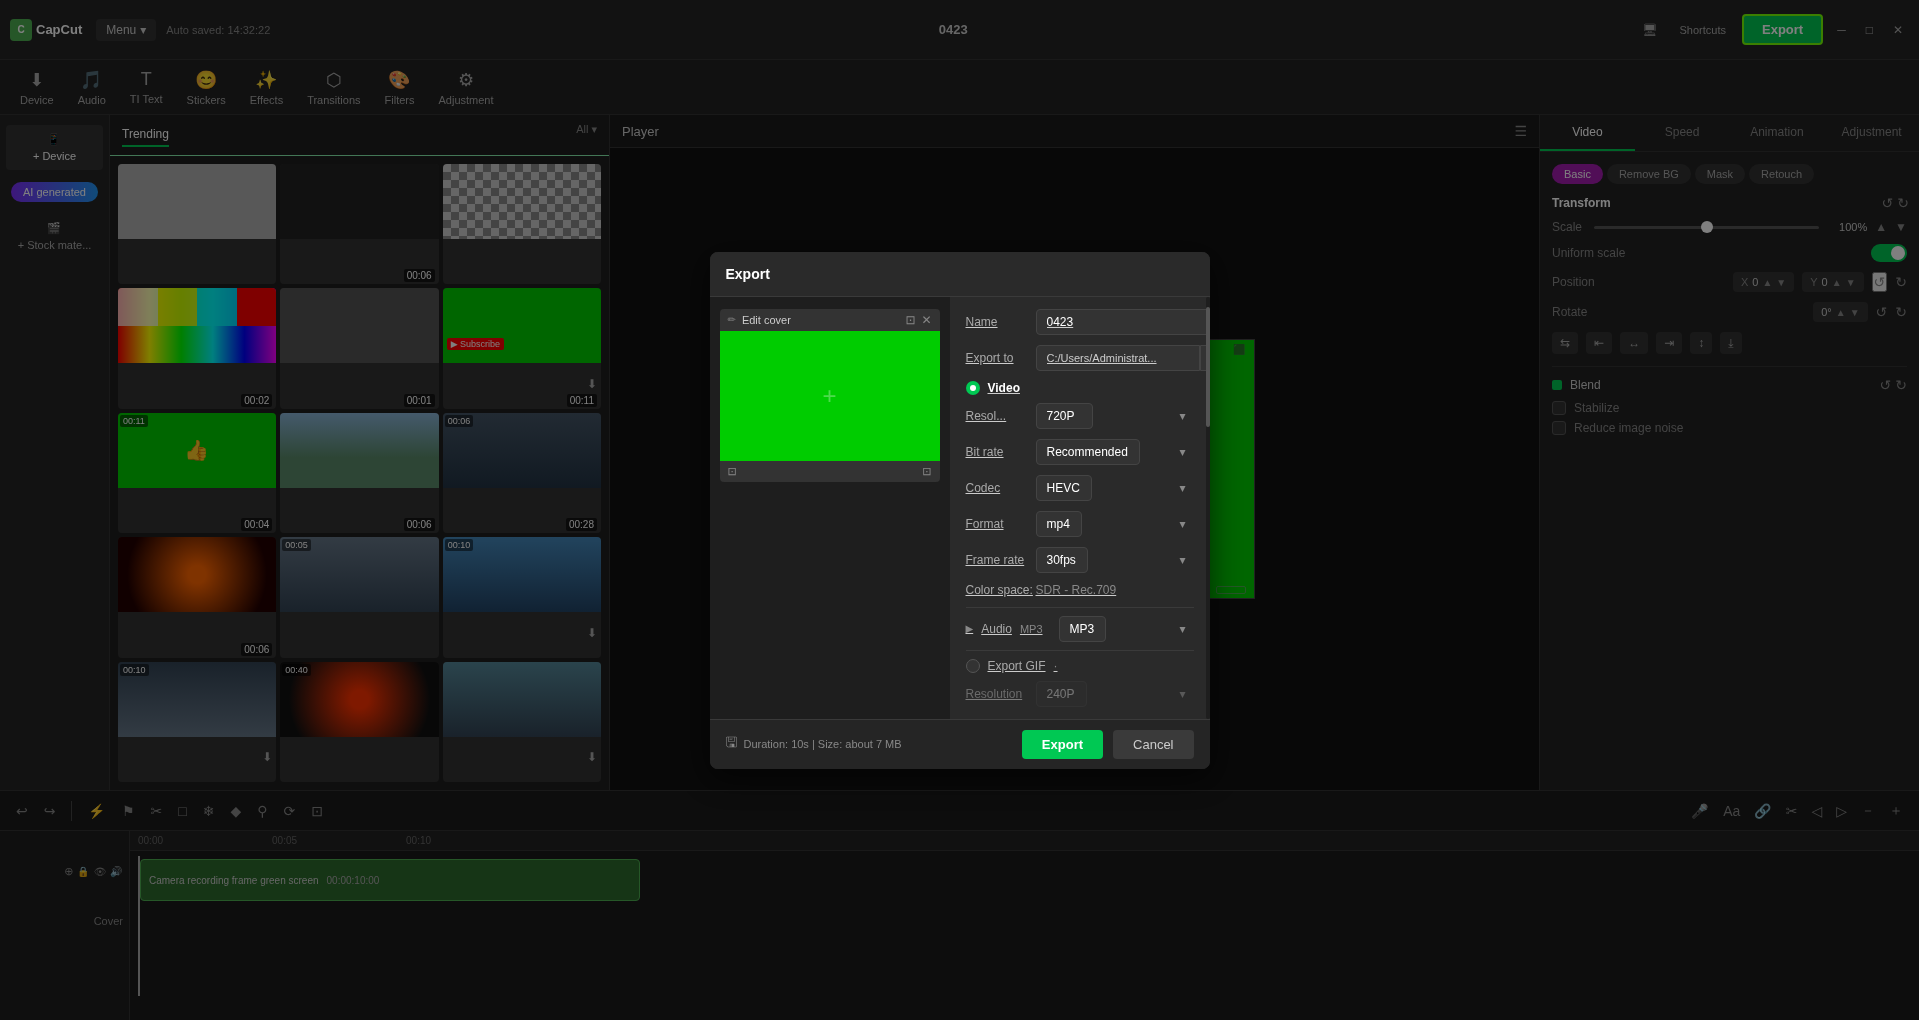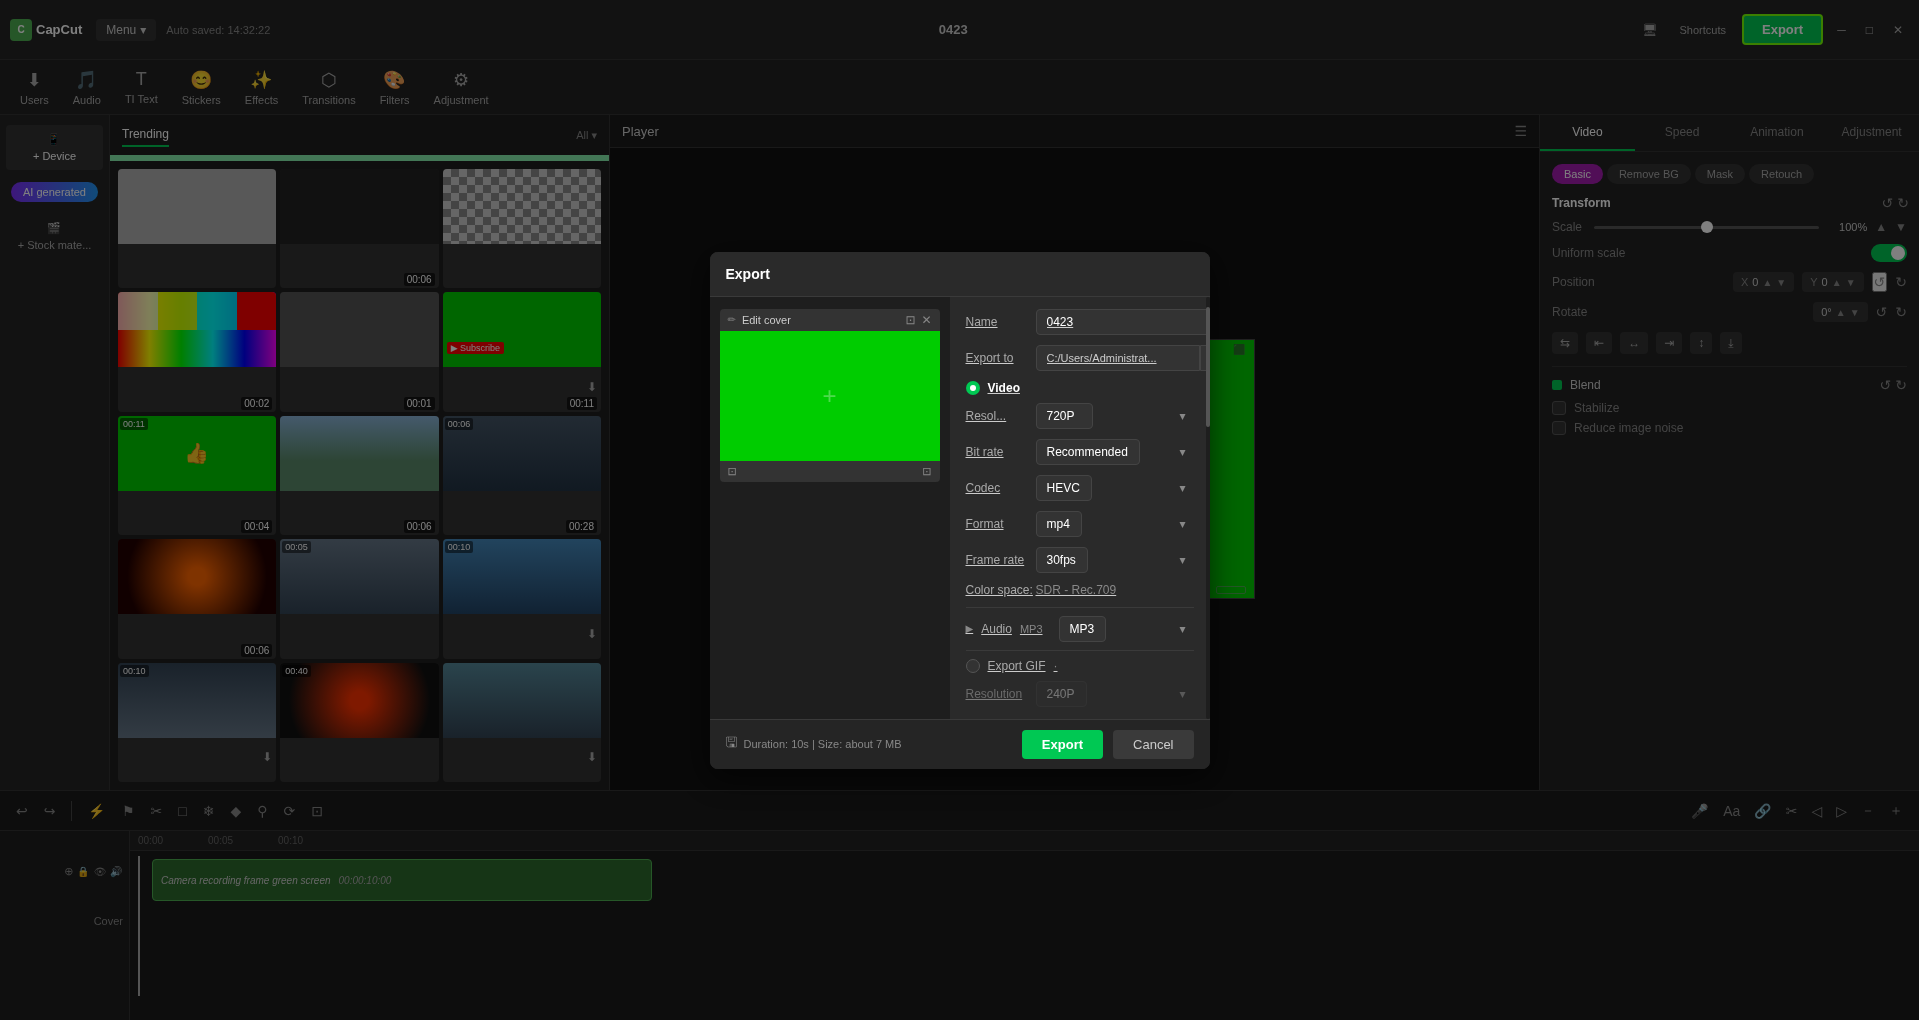--- a/index.html
+++ b/index.html
@@ -111,22 +111,22 @@
     .left-panel-item.active { background: #333; color: #fff; }
 
     
     .media-panel {
       width: 500px;
       background: #1e1e1e;
       border-right: 1px solid #333;
       display: flex; flex-direction: column;
     }
     .media-panel-header {
-      display: flex; align-items: center; justify-content: space-between;
-      padding: 8px 12px; border-bottom: 6px solid #86efac;
+      display: flex; align-items: flex-start; justify-content: space-between;
+      padding: 8px 12px; border-bottom: 1px solid #86efac;
     }
     .media-tabs { display: flex; gap: 16px; }
     .media-tab { cursor: pointer; color: #888; font-size: 12px; padding: 4px 0; }
     .media-tab.active { color: #fff; border-bottom: 2px solid #00c853; }
     .media-grid {
       display: grid; grid-template-columns: repeat(3, 1fr);
       gap: 4px; padding: 8px; overflow-y: auto; flex: 1;
     }
     .media-item {
       position: relative; background: #333; border-radius: 4px;
@@ -264,21 +264,21 @@
       display: flex; flex-direction: column; align-items: flex-end;
       padding: 8px 6px; gap: 6px;
     }
     .tl-track-label { color: #888; font-size: 11px; display: flex; align-items: center; gap: 4px; }
     .timeline-tracks {
       flex: 1; position: relative; overflow-x: auto;
     }
     .timeline-ruler {
       height: 20px; background: #222; border-bottom: 1px solid #333;
       display: flex; align-items: center; padding: 0 8px;
-      gap: 45px; color: #666; font-size: 10px;
+      gap: 109px; color: #666; font-size: 10px;
     }
     .tl-track-area { position: relative; height: 50px; margin: 4px 0; }
     .tl-clip {
       position: absolute; height: 42px; top: 4px;
       background: #2d6a2d; border: 1px solid #4CAF50;
       border-radius: 4px; display: flex; align-items: center;
       padding: 0 8px; color: #ccc; font-size: 10px;
       overflow: hidden; white-space: nowrap;
     }
 
@@ -423,21 +423,21 @@
     <button class="export-btn">Export</button>
     <button class="top-icon-btn">─</button>
     <button class="top-icon-btn">□</button>
     <button class="top-icon-btn">✕</button>
   </div>
 </div>
 
 <div class="toolbar">
   <div class="toolbar-item">
     <span class="toolbar-icon">⬇</span>
-    <span>Users</span>
+    <span>Device</span>
   </div>
   <div class="toolbar-item">
     <span class="toolbar-icon">🎵</span>
     <span>Audio</span>
   </div>
   <div class="toolbar-item">
     <span class="toolbar-icon">T</span>
     <span>TI Text</span>
   </div>
   <div class="toolbar-item">
@@ -729,21 +729,21 @@
         <span style="color:#888;font-size:11px;">Cover</span>
       </div>
     </div>
     <div class="timeline-tracks">
       <div class="timeline-ruler">
         <span>00:00</span>
         <span>00:05</span>
         <span>00:10</span>
       </div>
       <div class="tl-track-area">
-        <div class="tl-clip" style="left:22px;width:500px;font-style:italic;">
+        <div class="tl-clip" style="left:10px;width:500px;">
           <span>Camera recording frame green screen</span>
           <span style="margin-left:8px;color:#aaa;">00:00:10:00</span>
         </div>
       </div>
       <div style="position:absolute;left:0;top:25px;display:flex;align-items:flex-end;">
         <div style="width:2px;height:140px;background:#aaa;margin-left:8px;"></div>
       </div>
     </div>
   </div>
 </div>

